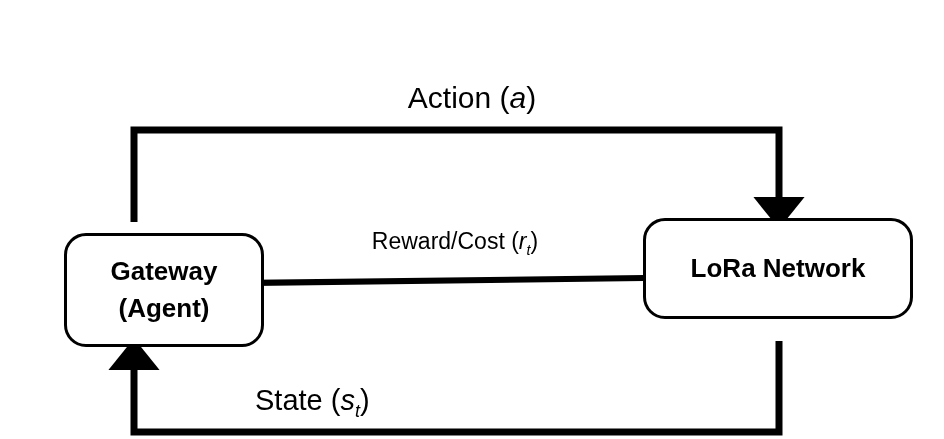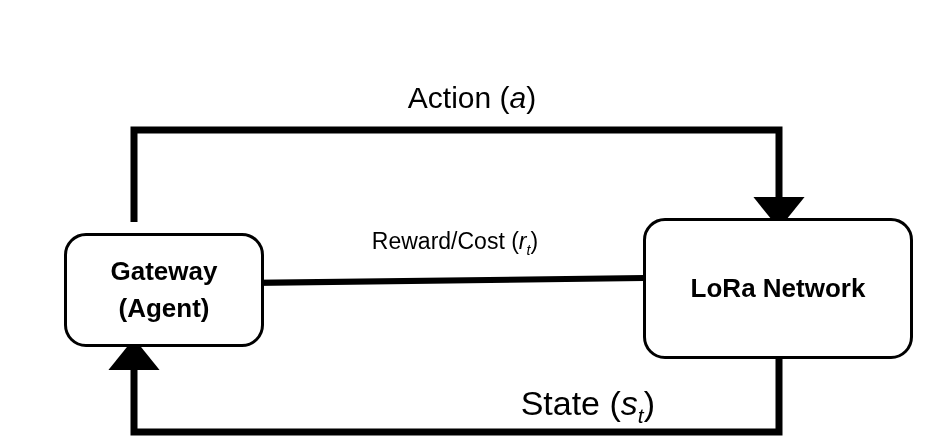--- a/index.html
+++ b/index.html
@@ -40,22 +40,22 @@
   .mid-label {
     left: 255px;
     width: 400px;
     text-align: center;
     font-size: 23px;
     top: 230px;
   }
   .state-label {
     left: 255px;
     width: 400px;
-    text-align: right;
-    font-size: 34px;
+    text-align: left;
+    font-size: 29px;
     top: 386px;
   }
   .box-label {
     width: 100%;
     text-align: center;
     font-size: 26px;
     font-weight: bold;
     white-space: nowrap;
   }
   .node-box {
@@ -74,21 +74,21 @@
     left: 36px;
     top: 233px;
     width: 200px;
     height: 114px;
     margin-left: 28px;
   }
   #lora-node {
     left: 643px;
     top: 218px;
     width: 270px;
-    height: 141px;
+    height: 101px;
   }
   .ital { font-style: italic; }
   sub { font-size: 0.62em; font-style: italic; }
 </style>
 </head>
 <body>
 
 <div id="canvas">
 
   <svg id="diagram-svg" viewBox="0 0 944 439" xmlns="http://www.w3.org/2000/svg">

